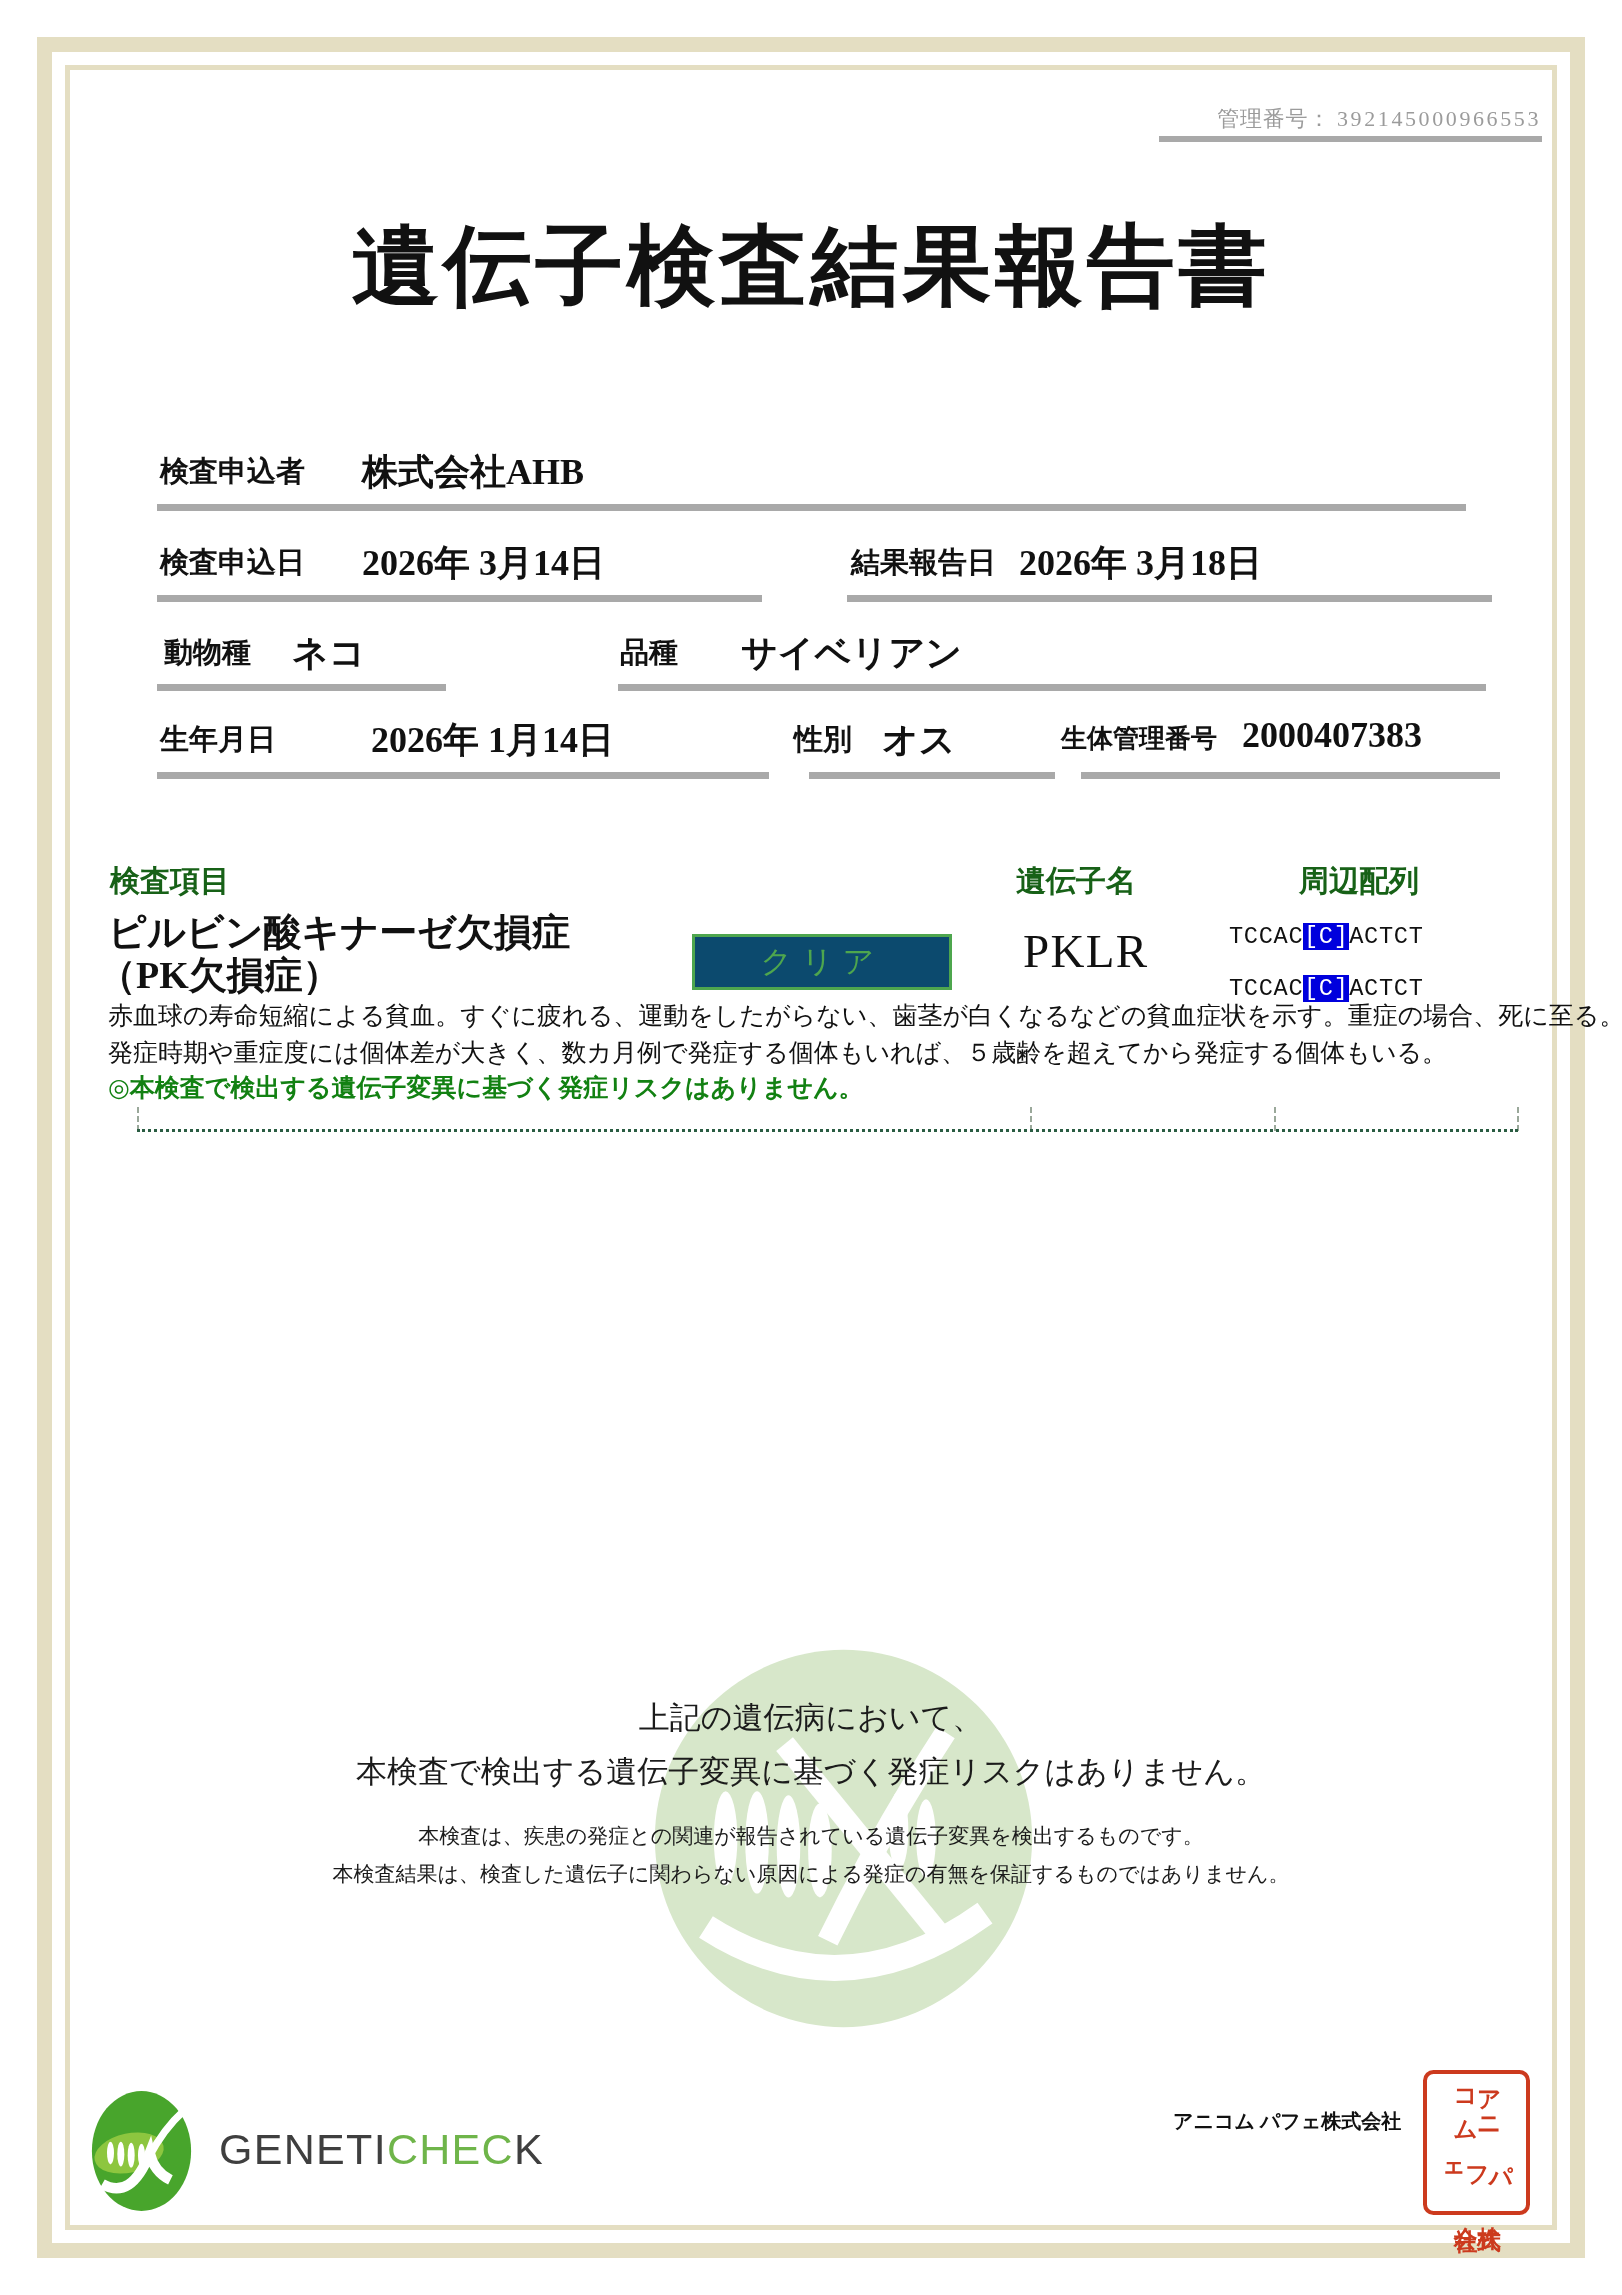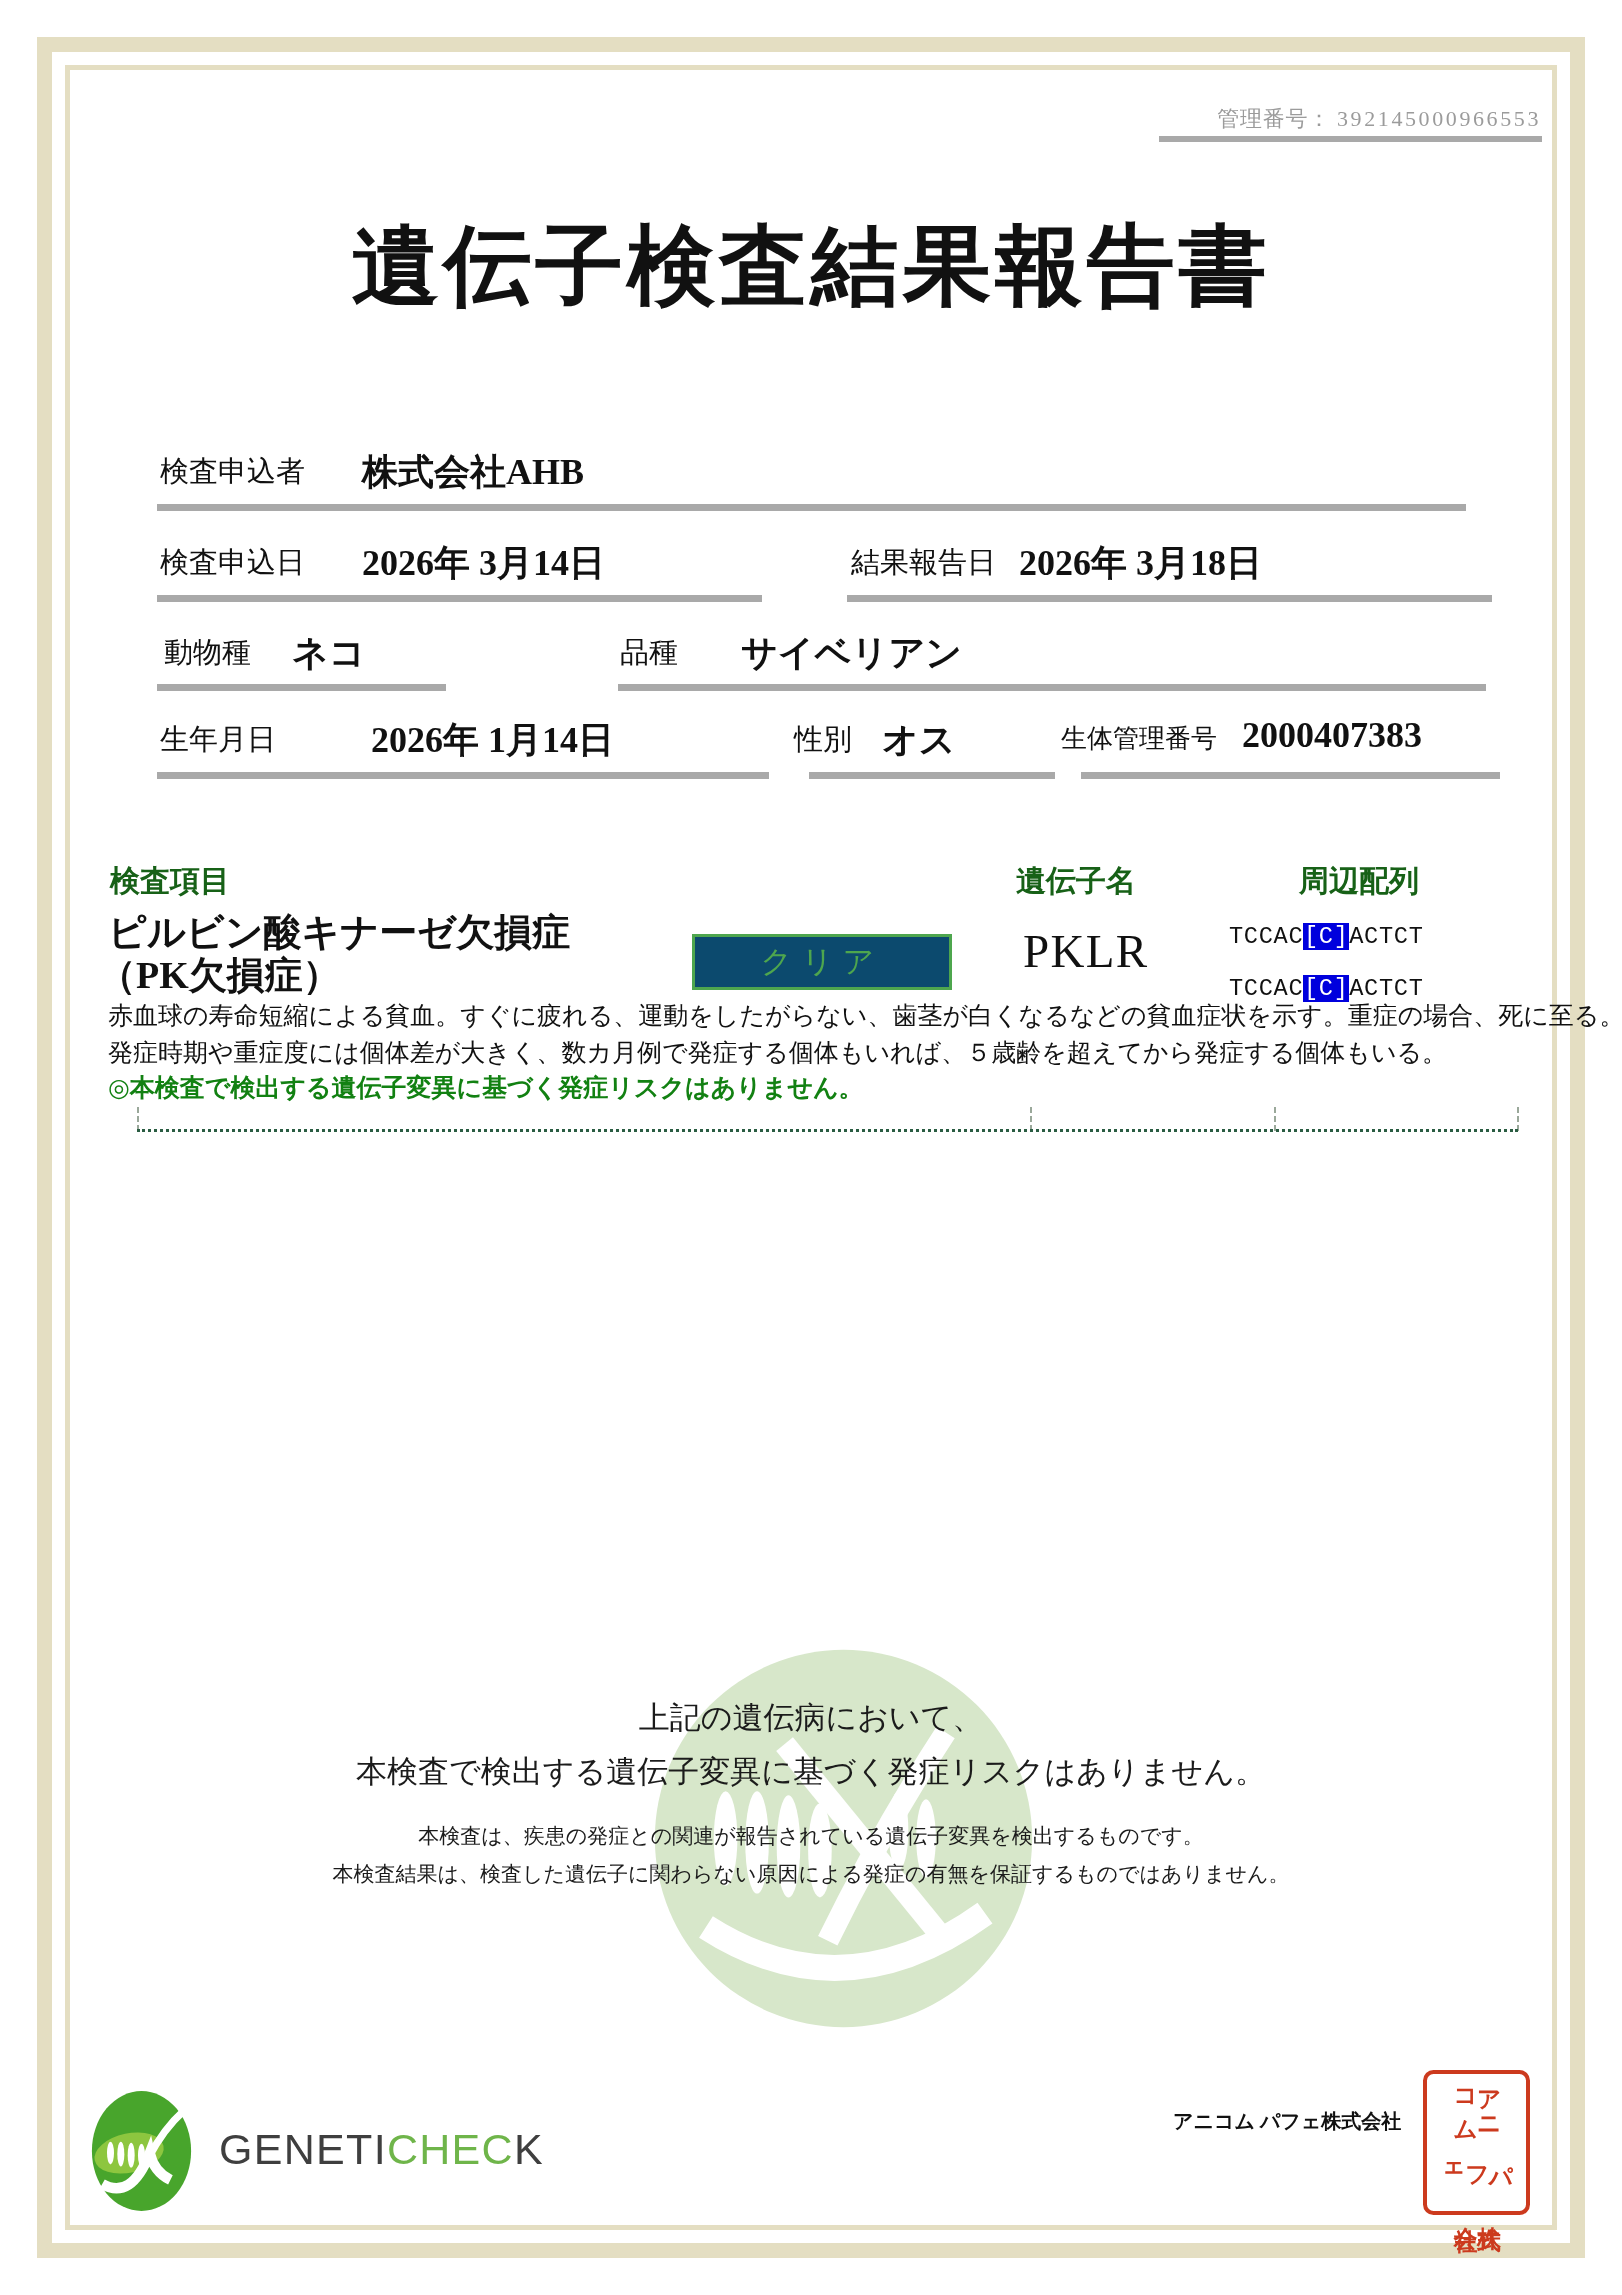--- a/index.html
+++ b/index.html
@@ -8,21 +8,21 @@
     font-family:"Liberation Serif","DejaVu Serif",serif;color:#111;
   }
   .abs{position:absolute;line-height:1.15;white-space:nowrap;}
   
   .frame-outer{position:absolute;top:37px;left:37px;right:37px;bottom:37px;
     border:15px solid var(--frame,#e4dec2);pointer-events:none;}
   .frame-inner{position:absolute;top:65px;left:65px;right:65px;bottom:65px;
     border:5.2px solid var(--frame,#e4dec2);pointer-events:none;}
   
   .uline{position:absolute;height:6.5px;background:var(--gray-line,#a9a9a9);}
-  .lbl{font-weight:normal;font-size:29px;}
+  .lbl{font-weight:bold;font-size:29px;}
   .val{font-size:36px;font-weight:bold;}
   .green-h{color:var(--green-header,#176117);font-weight:bold;font-size:30px;}
   .admin{color:var(--gray-text,#9b9b9b);font-size:22px;letter-spacing:0.7px;}
   .admin .num{letter-spacing:2.6px;}
   .title{left:0;width:100%;text-align:center;font-size:88px;font-weight:bold;letter-spacing:3.9px;}
   .item-name{font-size:38px;font-weight:bold;}
   .result-box{position:absolute;left:692px;top:934px;width:254px;height:50px;
     border:3.3px solid var(--green-result,#4ea64e);display:flex;align-items:center;justify-content:center;
     color:var(--green-result,#4ea64e);font-size:31px;letter-spacing:9.2px;background:#0c4a6e;}
   .gene{font-size:47px;letter-spacing:1.3px;}

